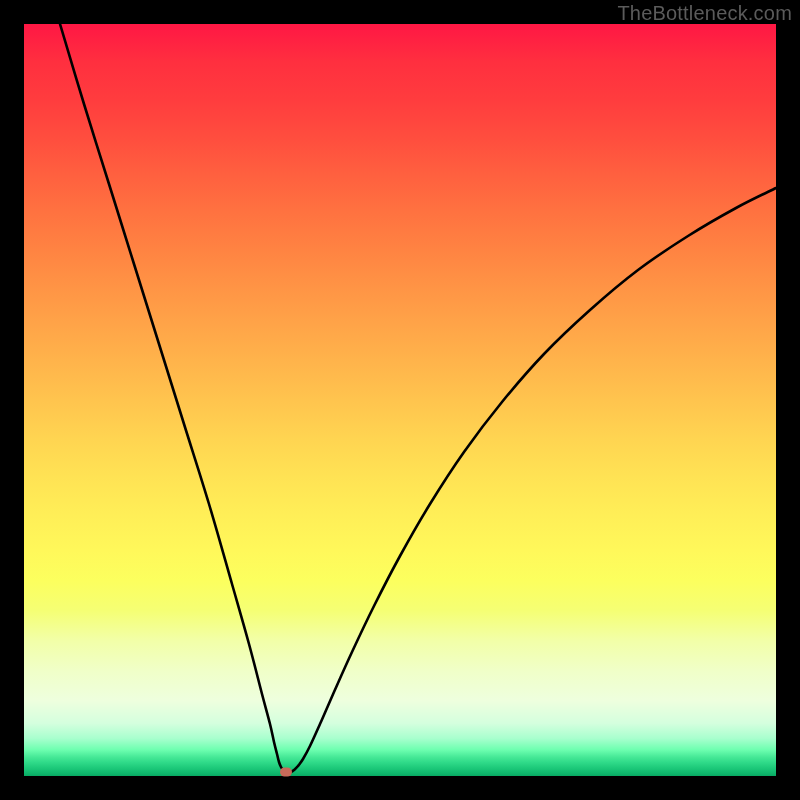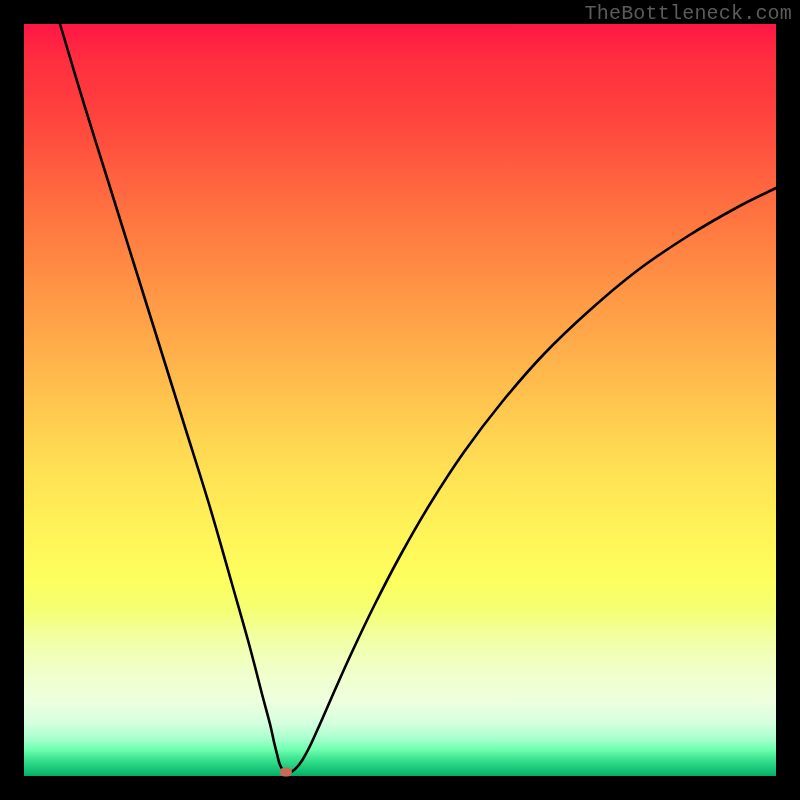--- a/index.html
+++ b/index.html
@@ -9,21 +9,20 @@
     height: 800px;
     background: #000;
     overflow: hidden;
     font-family: Arial, Helvetica, sans-serif;
   }
   .wrap {
     position: relative;
     width: 800px;
     height: 693px;
     background: #000;
-    font-family: Liberation Mono, monospace;
   }
   .plot {
     position: absolute;
     left: 24px;
     top: 24px;
     width: 752px;
     height: 752px;
     background: linear-gradient(
       to bottom,
       #ff1744 0%,

